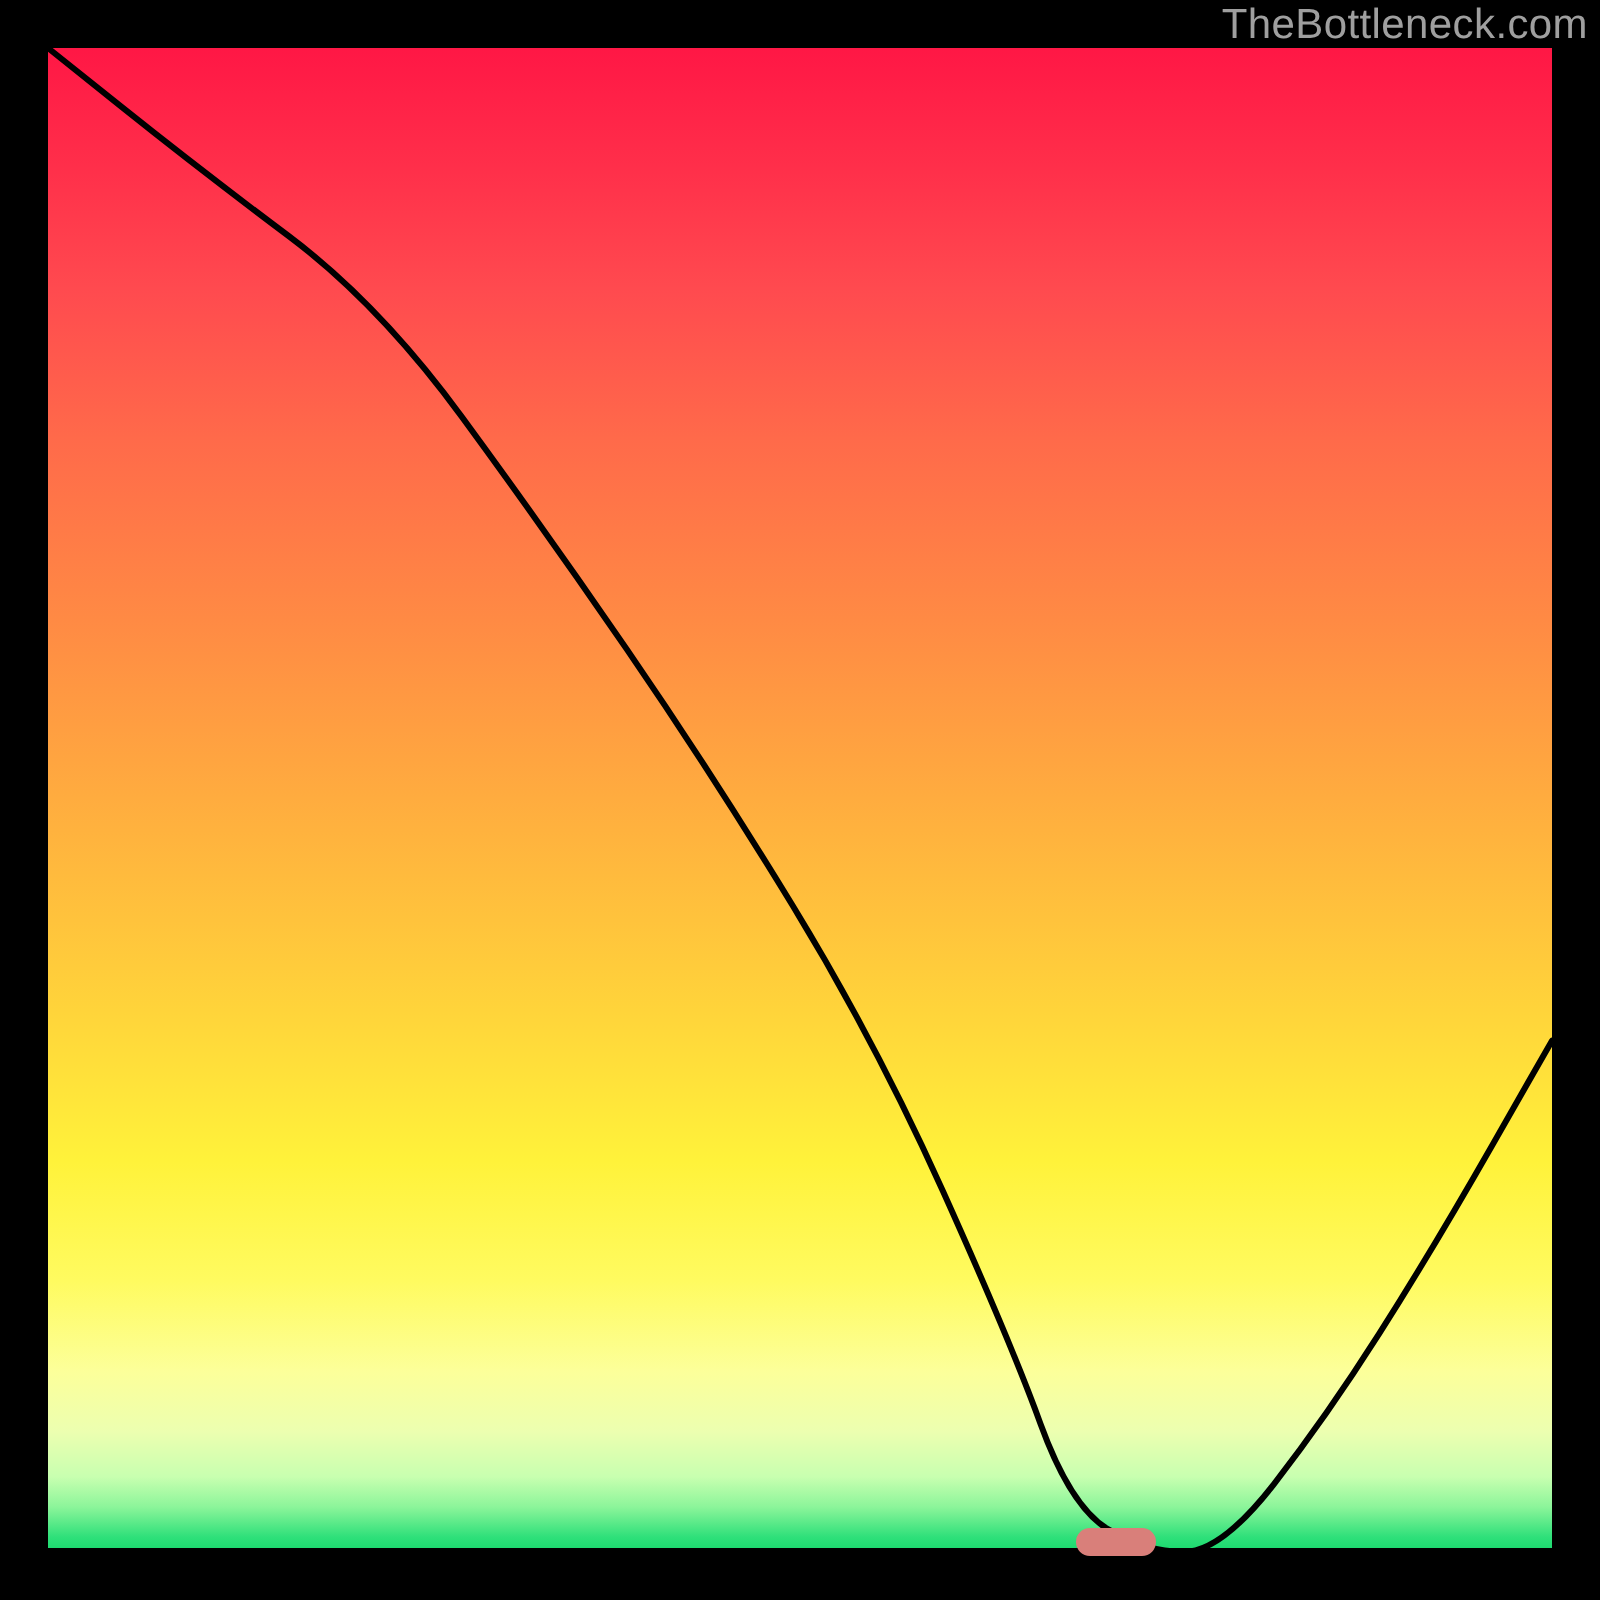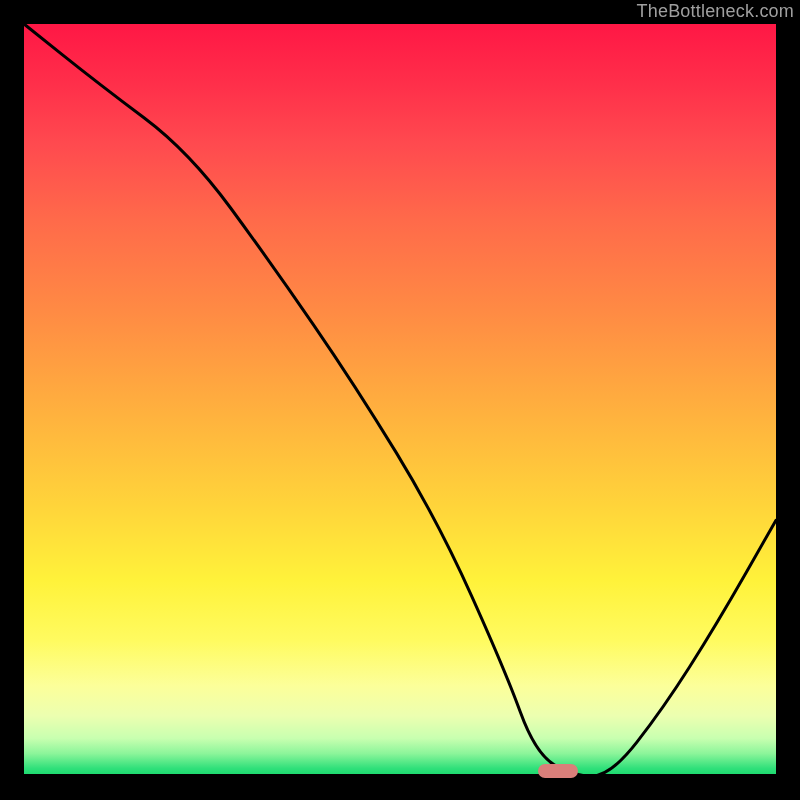--- a/index.html
+++ b/index.html
@@ -63,21 +63,21 @@
     height: 14px;
     background: #d97f7a;
     border-radius: 8px;
   }
   .watermark {
     position: absolute;
     top: 1px;
     right: 6px;
     color: #9f9f9f;
     font-family: Arial, Helvetica, sans-serif;
-    font-size: 18px;
+    font-size: 21px;
     letter-spacing: 0.2px;
     user-select: none;
   }
 </style>
 </head>
 <body>
 
 <div class="frame">
   <div class="plot-area">
     <div class="gradient"></div>

